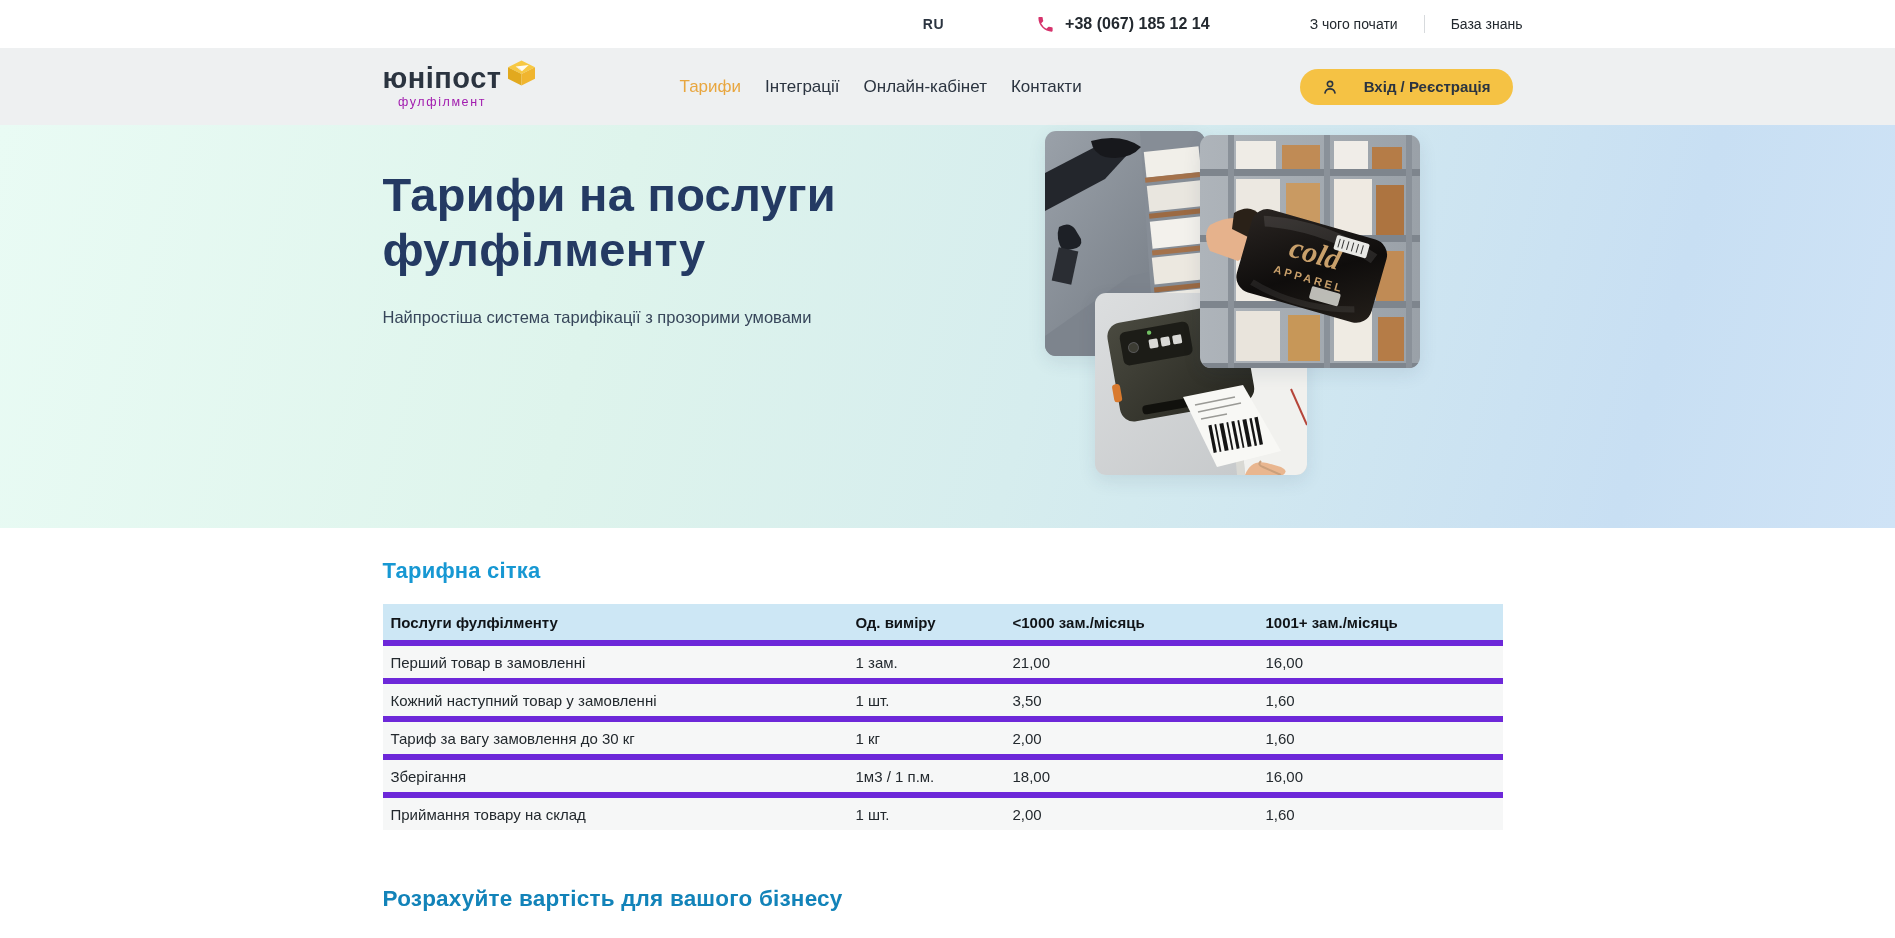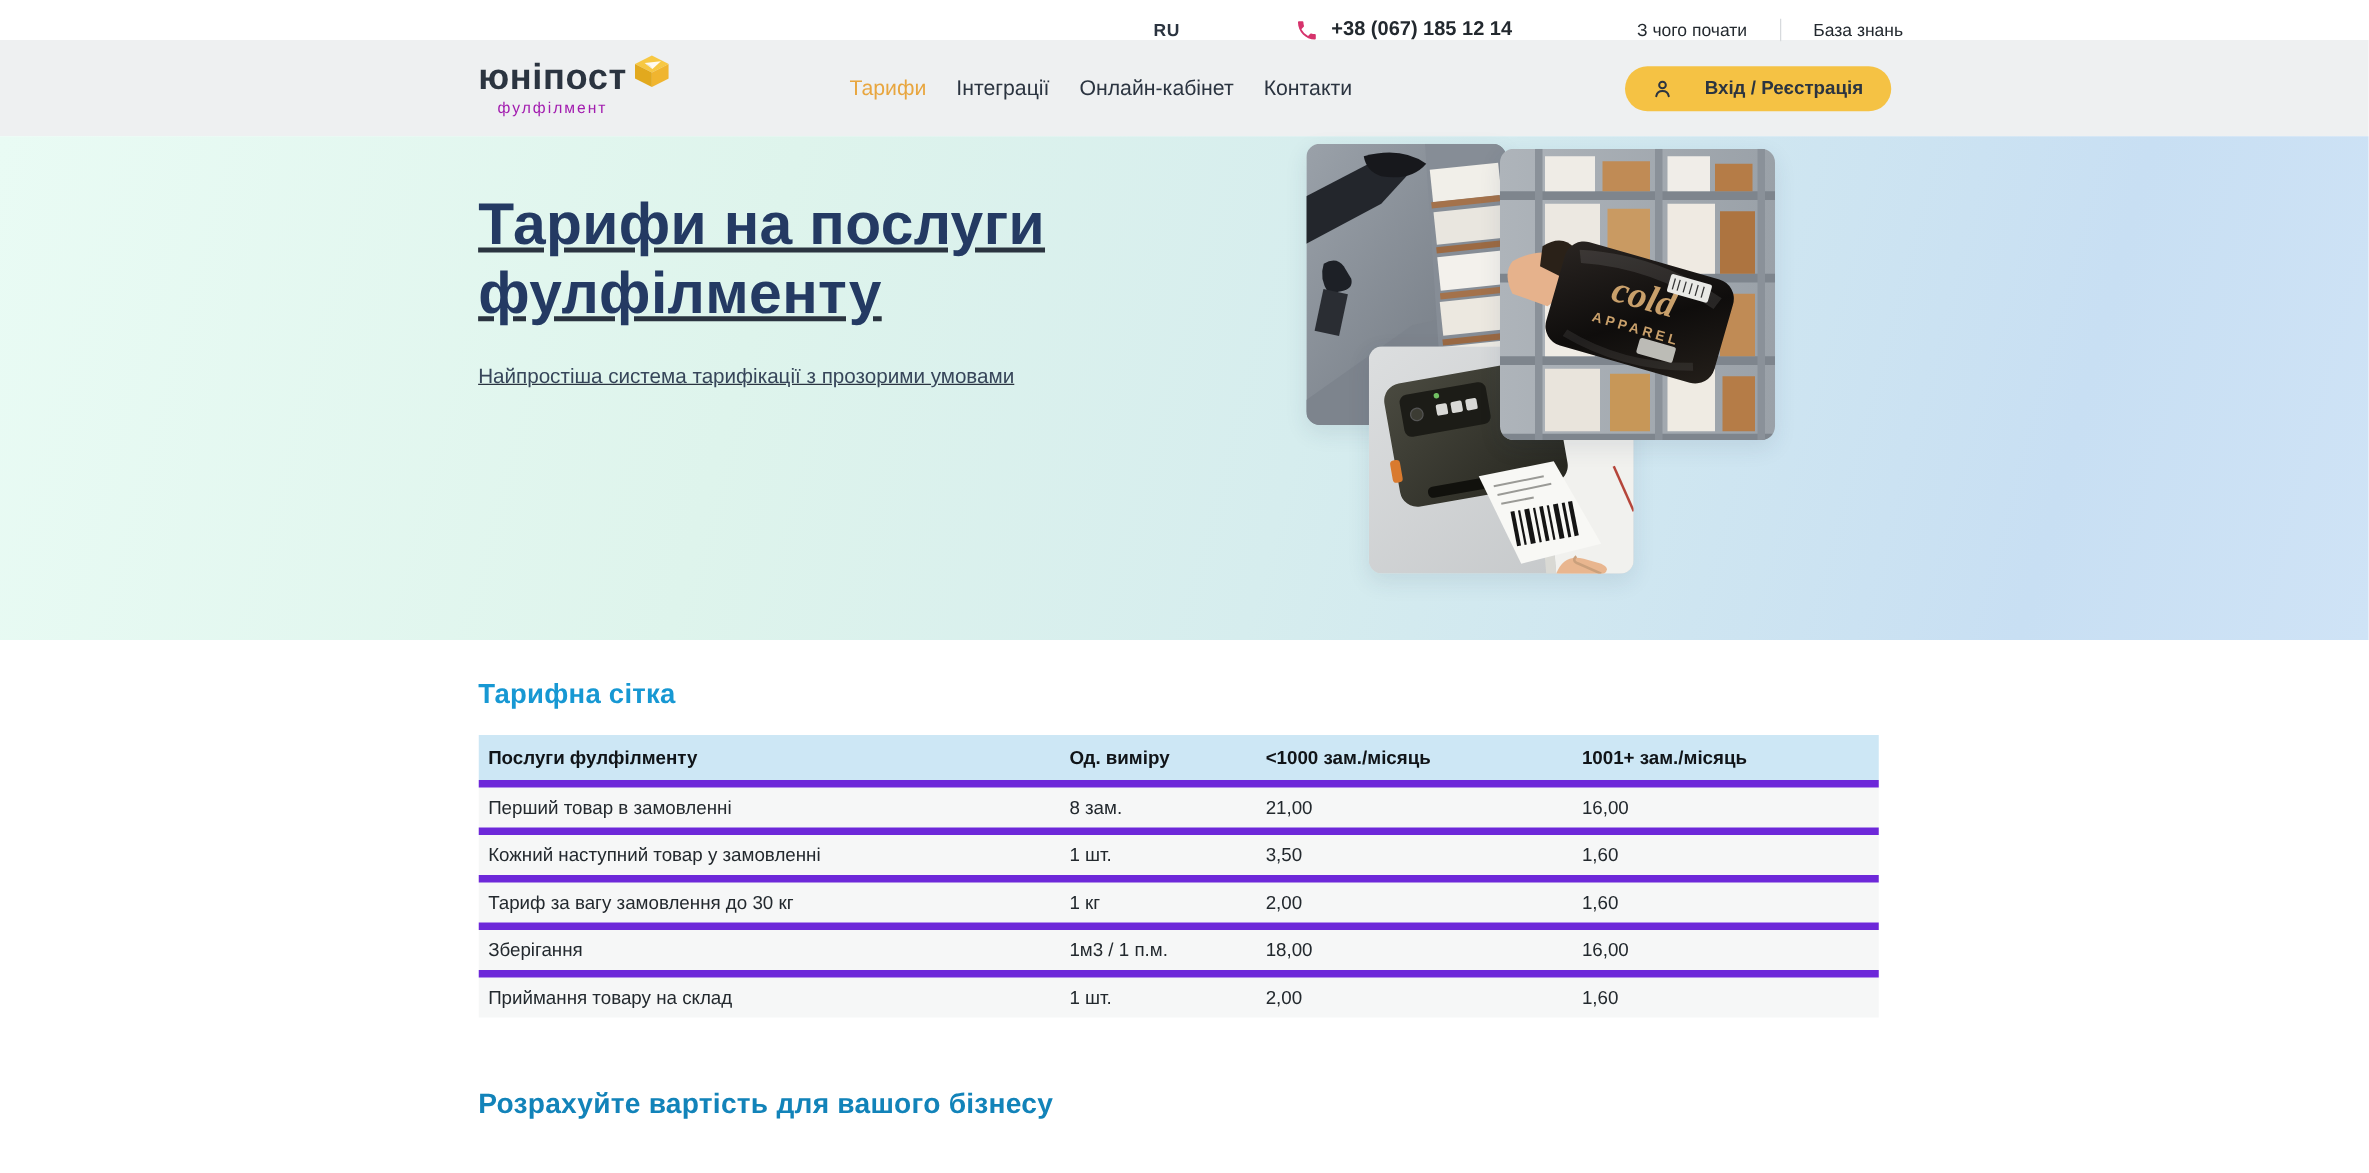--- a/index.html
+++ b/index.html
@@ -2,21 +2,21 @@
 <html style="--accent-yellow: #f5c244; --accent-orange: #e8a63f; --heading-cyan: #1798d3; --heading-cyan-dark: #1283b9;"><head>
 <meta charset="utf-8">
 <style>
   * { margin:0; padding:0; box-sizing:border-box; }
   html,body { width:1895px; height:938px; overflow:hidden; background:#fff; }
   body { font-family:"Liberation Sans","DejaVu Sans",sans-serif; color:#2b3440; }
   .page { width:1895px; height:938px; position:relative; overflow:hidden; }
   .container { width:1130px; margin:0 auto; position:relative; }
 
   
-  .topbar { height:32px; background:#ffffff;padding-left:20px; }
+  .topbar { height:48px; background:#ffffff;padding-left:20px; }
   .topbar-inner { height:48px; display:flex; align-items:center; justify-content:flex-end; }
   .lang { font-size:14px; font-weight:bold; letter-spacing:.5px; margin-right:92px; cursor:pointer; }
   .phone-wrap { display:flex; align-items:center; gap:10px; }
   .phone-icon svg { display:block; }
   .phone-num { font-size:16px; font-weight:600; color:#23292f; }
   .top-link { font-size:14px; color:#23292f; cursor:pointer; }
   .top-link.first { margin-left:100px; }
   .top-divider { width:1px; height:18px; background:#d7dadd; margin:0 26px; }
 
   
@@ -31,21 +31,21 @@
   .nav-item { font-size:17px; color:#2b3440; cursor:pointer; }
   .nav-item.active { color:var(--accent-orange,#e8a63f); }
   .auth-btn { margin-left:auto; height:36px; padding:0 22px; border:none; border-radius:18px;
               background:var(--accent-yellow,#f5c244); display:flex; align-items:center; gap:26px;
               font-size:15px; font-weight:bold; color:#2b3440; cursor:pointer; }
   .auth-btn svg { display:block; }
 
   
   .hero { height:403px; position:relative;
           background:linear-gradient(105deg,#e9fbf4 0%,#def4ec 32%,#d6edee 55%,#c8dff3 86%,#cfe3f6 100%); }
-  .hero-content { padding-top:42px;text-decoration:underline; }
+  .hero-content { padding-top:42px; }
   .hero-title { font-size:47px; line-height:1.18; font-weight:bold; color:#243a63; max-width:560px; letter-spacing:.3px; }
   .hero-sub { margin-top:30px; font-size:16.5px; color:#37465a; }
 
   .collage { position:absolute; left:1045px; top:3px; width:380px; height:350px; }
   .photo { position:absolute; border-radius:11px; overflow:hidden; box-shadow:0 6px 18px rgba(40,60,90,.10); }
   .photo svg { display:block; width:100%; height:100%; }
   .ph1 { left:0;   top:3px;   width:160px; height:225px; z-index:1; }
   .ph3 { left:50px;top:165px; width:212px; height:182px; z-index:2; }
   .ph2 { left:155px;top:7px;  width:220px; height:233px; z-index:3; }
 
@@ -276,21 +276,21 @@
 
       <div class="price-table">
         <div class="pt-head">
           <div>Послуги фулфілменту</div>
           <div>Од. виміру</div>
           <div>&lt;1000 зам./місяць</div>
           <div>1001+ зам./місяць</div>
         </div>
         <div class="pt-row">
           <div>Перший товар в замовленні</div>
-          <div>8 зам.</div>
+          <div>1 зам.</div>
           <div>21,00</div>
           <div>16,00</div>
         </div>
         <div class="pt-row">
           <div>Кожний наступний товар у замовленні</div>
           <div>1 шт.</div>
           <div>3,50</div>
           <div>1,60</div>
         </div>
         <div class="pt-row">

